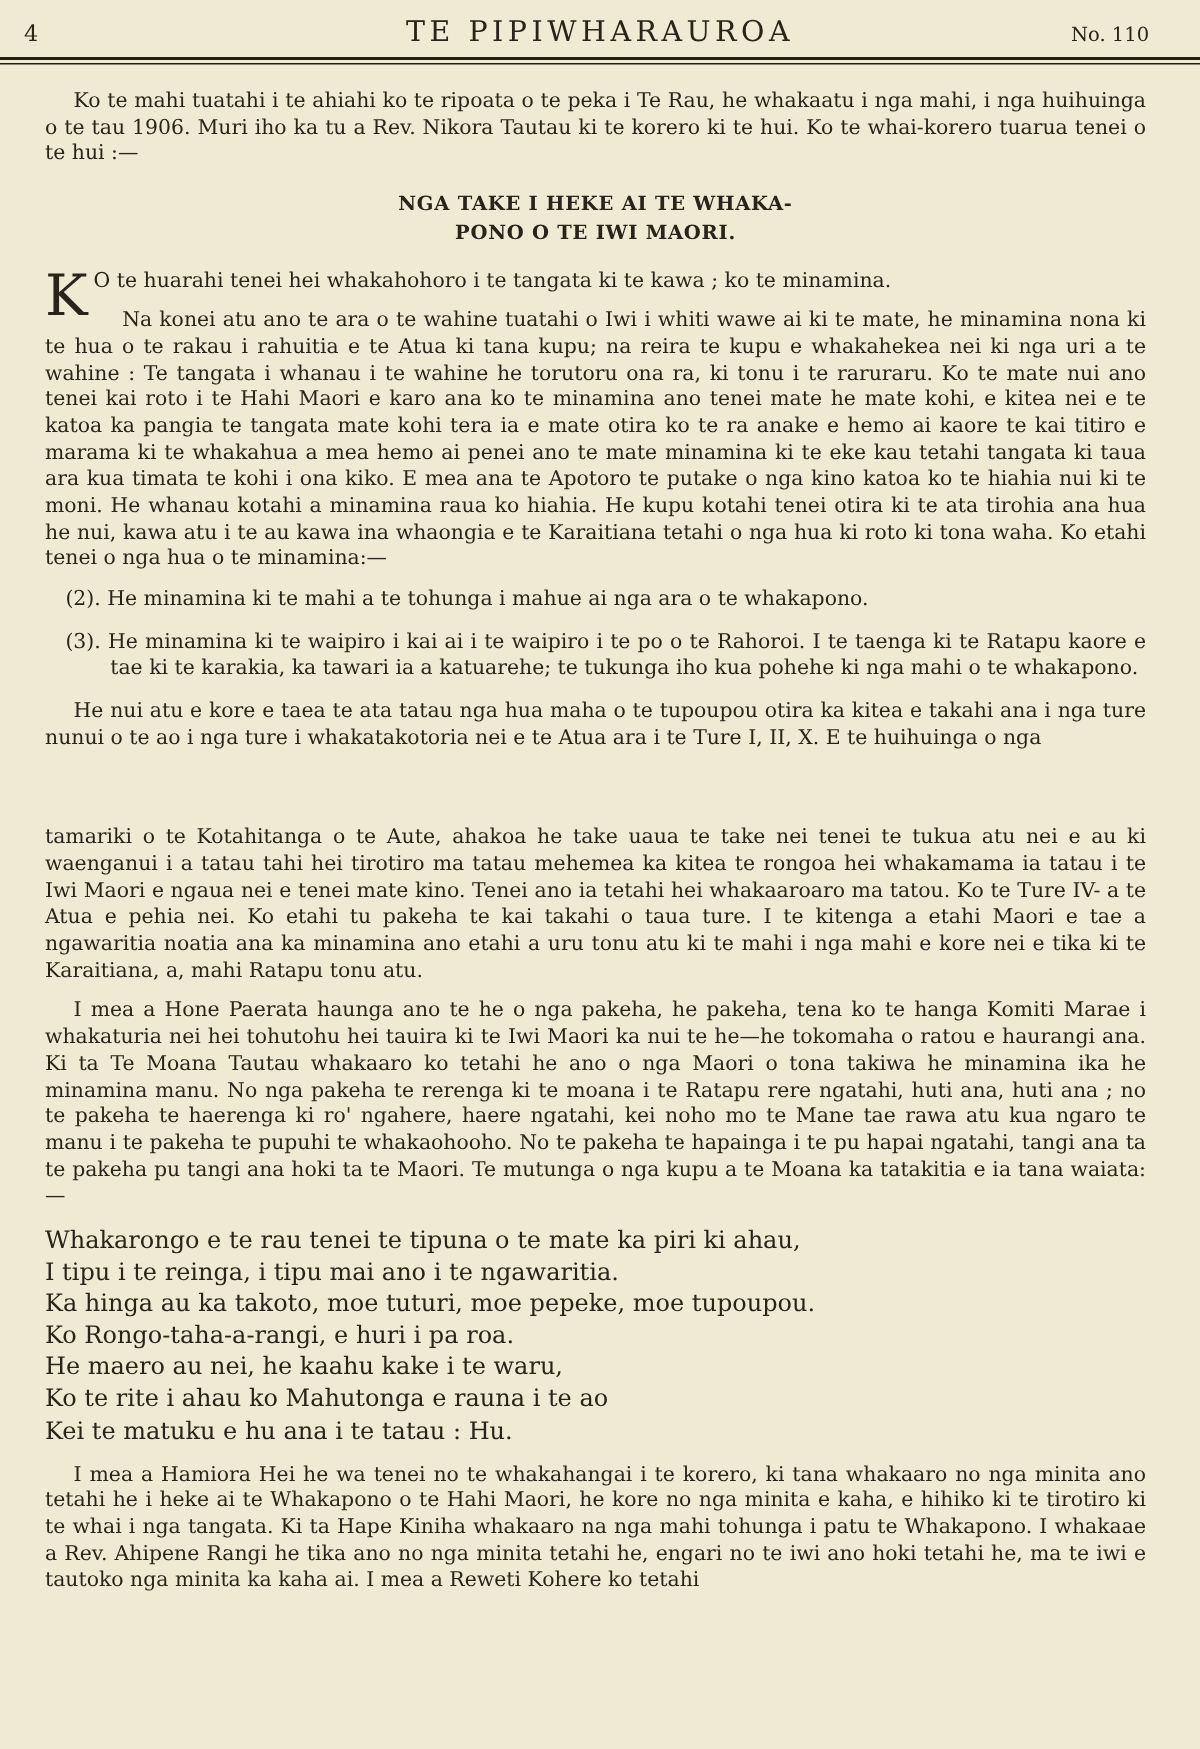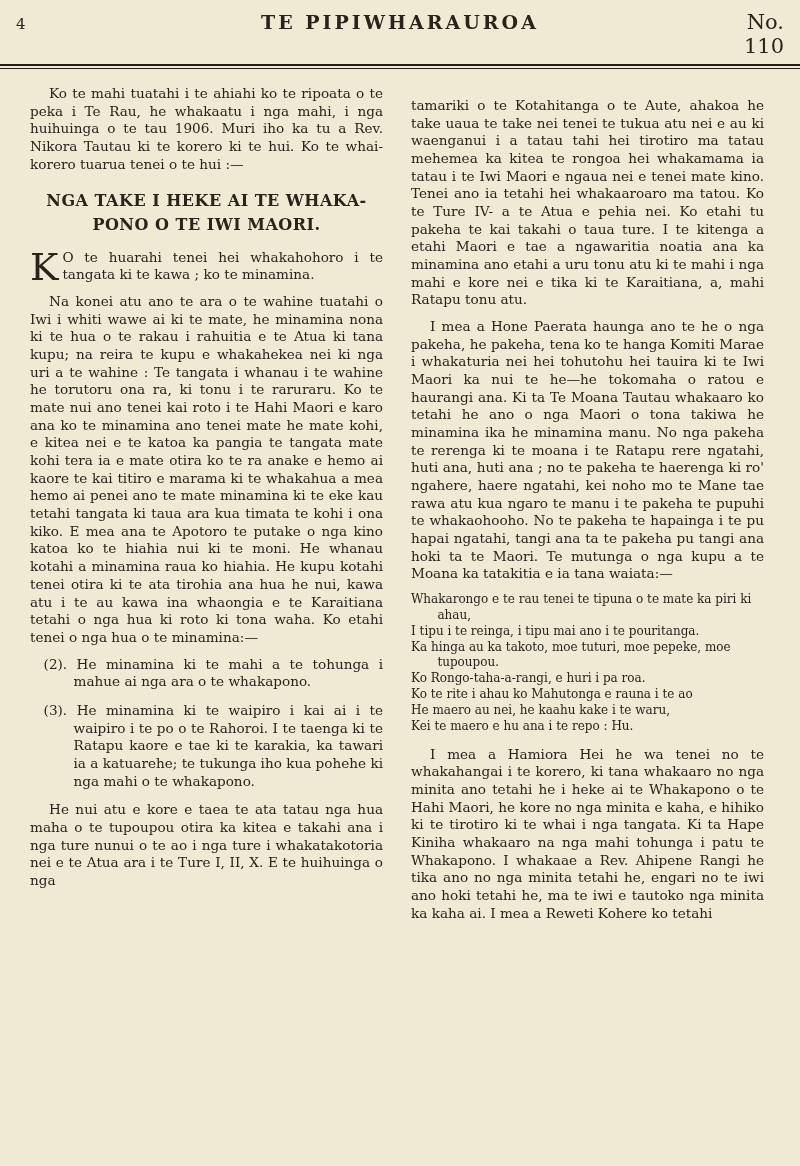--- a/index.html
+++ b/index.html
@@ -23,58 +23,59 @@
     align-items: baseline;
     justify-content: space-between;
     padding: 10px 16px 4px 16px;
   }
   .masthead .pg {
     font-size: 15px;
     width: 70px;
   }
   .masthead .title {
     font-size: 19px;
-    font-weight: bold;
+    font-weight: normal;
     letter-spacing: 3px;
     text-align: center;
     flex: 1;
   }
   .masthead .issue {
-    font-size: 21px;
+    font-size: 13px;
     width: 70px;
-    text-align: right;
+    text-align: left;
   }
   .rule {
     height: 2px;
     border-top: 2px solid #241f14;
     border-bottom: 1px solid #241f14;
     margin: 2px 0 8px 0;
   }
   .columns {
     display: flex;
     gap: 28px;
     padding: 8px 36px 0 30px;
+    flex-direction: column;
   }
   .col {
     flex: 1;
     min-width: 0;
     text-align: justify;
     font-size: 13.6px;
     line-height: 1.3;
   }
   .para {
     margin: 0 0 9px 0;
     text-indent: 1.4em;
   }
   .para.no-indent {
     text-indent: 0;
     margin-top: 12px;
   }
   .heading {
-    font-size: 16px;
+    font-size: 13px;
     font-weight: bold;
     text-align: center;
     white-space: pre-line;
     letter-spacing: 0.5px;
     line-height: 1.45;
     text-indent: 0;
     margin: 16px 6px 13px 6px;
   }
   .dropcap-para {
     text-indent: 0;
@@ -85,21 +86,21 @@
     line-height: 0.82;
     padding: 3px 4px 0 0;
   }
   .list-item {
     margin: 4px 0 11px 0;
     padding-left: 3.2em;
     text-indent: -2.2em;
   }
   .verse {
     margin: 4px 0 11px 0;
-    font-size: 12px;
+    font-size: 16px;
     line-height: 1.32;
     text-align: left;
   }
   .verse-line {
     padding-left: 2.2em;
     text-indent: -2.2em;
   }
 </style>
 </head>
 <body>
@@ -132,25 +133,25 @@
       <p class="para">He nui atu e kore e taea te ata tatau nga hua maha o te tupoupou otira ka kitea e takahi ana i nga ture nunui o te ao i nga ture i whakatakotoria nei e te Atua ara i te Ture I, II, X.  E te huihuinga o nga</p>
     </section>
 
     <section class="col">
       <p class="para no-indent">tamariki o te Kotahitanga o te Aute, ahakoa he take uaua te take nei tenei te tukua atu nei e au ki waenganui i a tatau tahi hei tirotiro ma tatau mehemea ka kitea te rongoa hei whakamama ia tatau i te Iwi Maori e ngaua nei e tenei mate kino.  Tenei ano ia tetahi hei whakaaroaro ma tatou.  Ko te Ture IV- a te Atua e pehia nei.  Ko etahi tu pakeha te kai takahi o taua ture.  I te kitenga a etahi Maori e tae a ngawaritia noatia ana ka minamina ano etahi a uru tonu atu ki te mahi i nga mahi e kore nei e tika ki te Karaitiana, a, mahi Ratapu tonu atu.</p>
 
       <p class="para">I mea a Hone Paerata haunga ano te he o nga pakeha, he pakeha, tena ko te hanga Komiti Marae i whakaturia nei hei tohutohu hei tauira ki te Iwi Maori ka nui te he—he tokomaha o ratou e haurangi ana.  Ki ta Te Moana Tautau whakaaro ko tetahi he ano o nga Maori o tona takiwa he minamina ika he minamina manu.  No nga pakeha te rerenga ki te moana i te Ratapu rere ngatahi, huti ana, huti ana ; no te pakeha te haerenga ki ro' ngahere, haere ngatahi, kei noho mo te Mane tae rawa atu kua ngaro te manu i te pakeha te pupuhi te whakaohooho.  No te pakeha te hapainga i te pu hapai ngatahi, tangi ana ta te pakeha pu tangi ana hoki ta te Maori.  Te mutunga o nga kupu a te Moana ka tatakitia e ia tana waiata:—</p>
 
       <div class="verse">
         <div class="verse-line">Whakarongo e te rau tenei te tipuna o te mate ka piri ki ahau,</div>
-        <div class="verse-line">I tipu i te reinga, i tipu mai ano i te pouritanga.</div>
+        <div class="verse-line">I tipu i te reinga, i tipu mai ano i te ngawaritia.</div>
         <div class="verse-line">Ka hinga au ka takoto, moe tuturi, moe pepeke, moe tupoupou.</div>
         <div class="verse-line">Ko Rongo-taha-a-rangi, e huri i pa roa.</div>
+        <div class="verse-line">He maero au nei, he kaahu kake i te waru,</div>
         <div class="verse-line">Ko te rite i ahau ko Mahutonga e rauna i te ao</div>
-        <div class="verse-line">He maero au nei, he kaahu kake i te waru,</div>
-        <div class="verse-line">Kei te maero e hu ana i te repo : Hu.</div>
+        <div class="verse-line">Kei te matuku e hu ana i te tatau : Hu.</div>
       </div>
 
       <p class="para">I mea a Hamiora Hei he wa tenei no te whakahangai i te korero, ki tana whakaaro no nga minita ano tetahi he i heke ai te Whakapono o te Hahi Maori, he kore no nga minita e kaha, e hihiko ki te tirotiro ki te whai i nga tangata.  Ki ta Hape Kiniha whakaaro na nga mahi tohunga i patu te Whakapono.  I whakaae a Rev. Ahipene Rangi he tika ano no nga minita tetahi he, engari no te iwi ano hoki tetahi he, ma te iwi e tautoko nga minita ka kaha ai.  I mea a Reweti Kohere ko tetahi</p>
     </section>
 
   </main>
 </div>
 
 </body></html>

